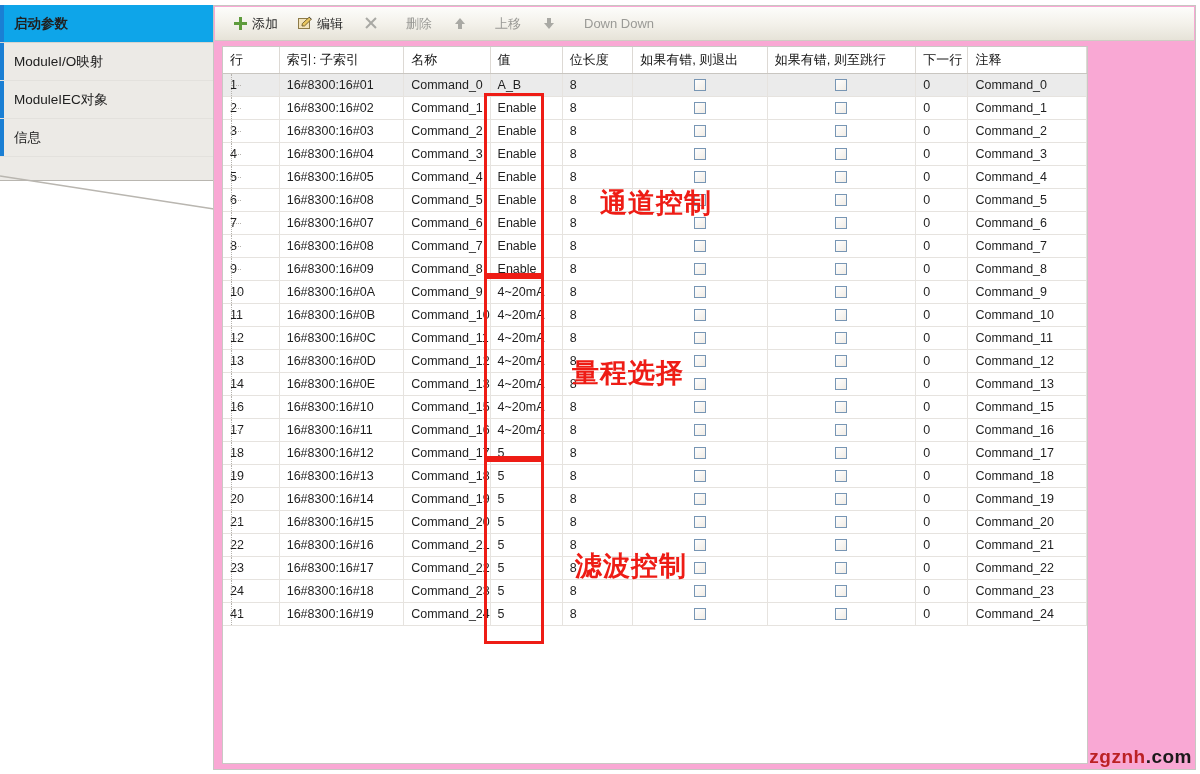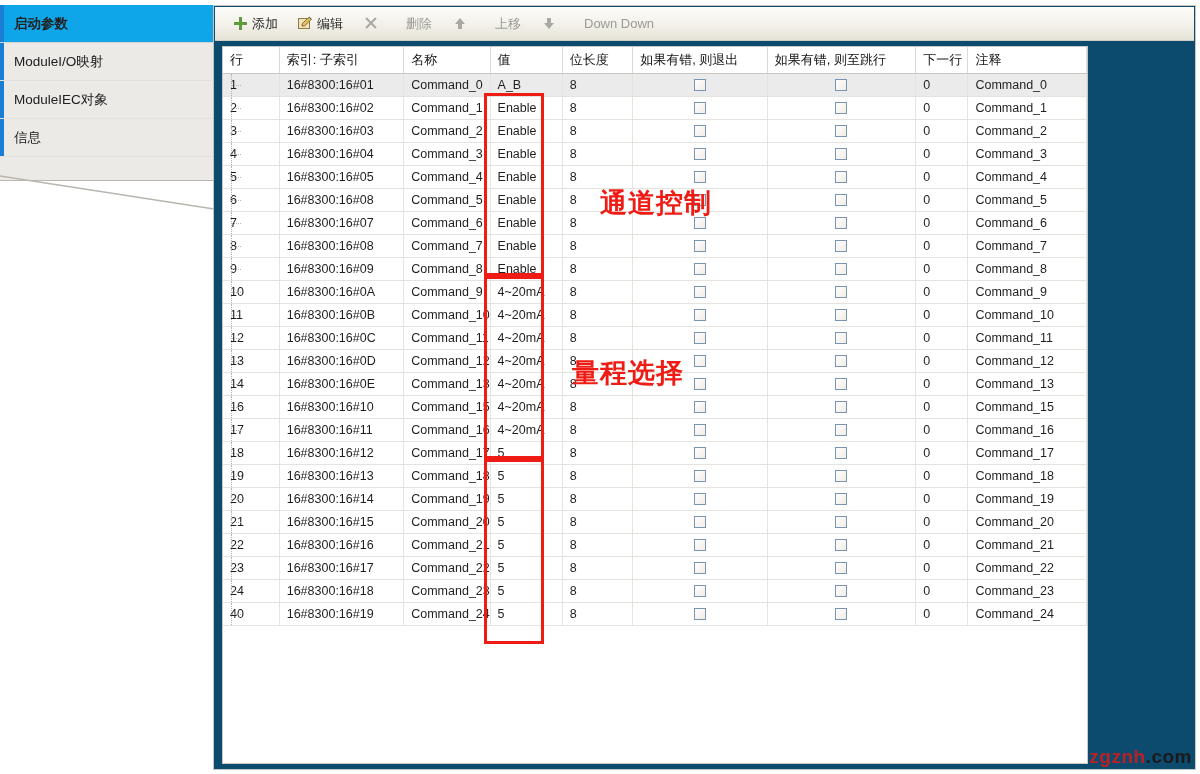--- a/index.html
+++ b/index.html
@@ -57,21 +57,21 @@
     left: 0; top: 170px;
     width: 216px; height: 44px;
     pointer-events: none;
   }
 
   
   #main {
     position: absolute;
     left: 213px; top: 5px;
     width: 983px; height: 765px;
-    background: #0c4a6e;
+    background: #f9a8d4;
     border: 1px solid #c8c6c2;
   }
 
   
   #toolbar {
     position: absolute;
     left: 1px; top: 1px; right: 1px;
     height: 34px;
     background: linear-gradient(to bottom, #fdfdfb 0%, #f3f1ea 52%, #e6e3d8 100%);
     border-bottom: 1px solid #cfccc4;
@@ -632,21 +632,21 @@
               <td>8</td>
               <td class="c-chk"><span class="cbox"></span></td>
               <td class="c-chk"><span class="cbox"></span></td>
               <td>0</td>
               <td>Command_23</td>
             </tr>
             <tr class="row">
               <td class="c-row"><span class="tree">
                   <span class="v"></span>
                   <span class="h"></span>
-                </span><span>40</span></td>
+                </span><span>41</span></td>
               <td>16#8300:16#19</td>
               <td>Command_24</td>
               <td>5</td>
               <td>8</td>
               <td class="c-chk"><span class="cbox"></span></td>
               <td class="c-chk"><span class="cbox"></span></td>
               <td>0</td>
               <td>Command_24</td>
             </tr>
           </tbody>
@@ -654,19 +654,20 @@
     </div>
 
   </div>
 
   <div id="annotation-layer" style="position:absolute;left:0;top:0;width:1200px;height:774px;pointer-events:none;z-index:25;">
     <div class="redbox" style="left: 484px; top: 93px; width: 60px; height: 183px; border-color: rgb(238, 28, 21);"></div>
     <div class="redbox" style="left: 484px; top: 276px; width: 60px; height: 183px; border-color: rgb(238, 28, 21);"></div>
     <div class="redbox" style="left: 484px; top: 459px; width: 60px; height: 185px; border-color: rgb(238, 28, 21);"></div>
     <div class="redlabel" style="left: 600px; top: 185px; color: rgb(238, 28, 21);">通道控制</div>
     <div class="redlabel" style="left: 572px; top: 355px; color: rgb(238, 28, 21);">量程选择</div>
+    <div class="redlabel" style="left: 575px; top: 548px; color: rgb(238, 28, 21);">滤波控制</div>
   </div>
 
   <div id="watermark">
     <span class="a">zgznh</span><span class="b">.com</span>
   </div>
 
 </div>
 
 </body></html>

